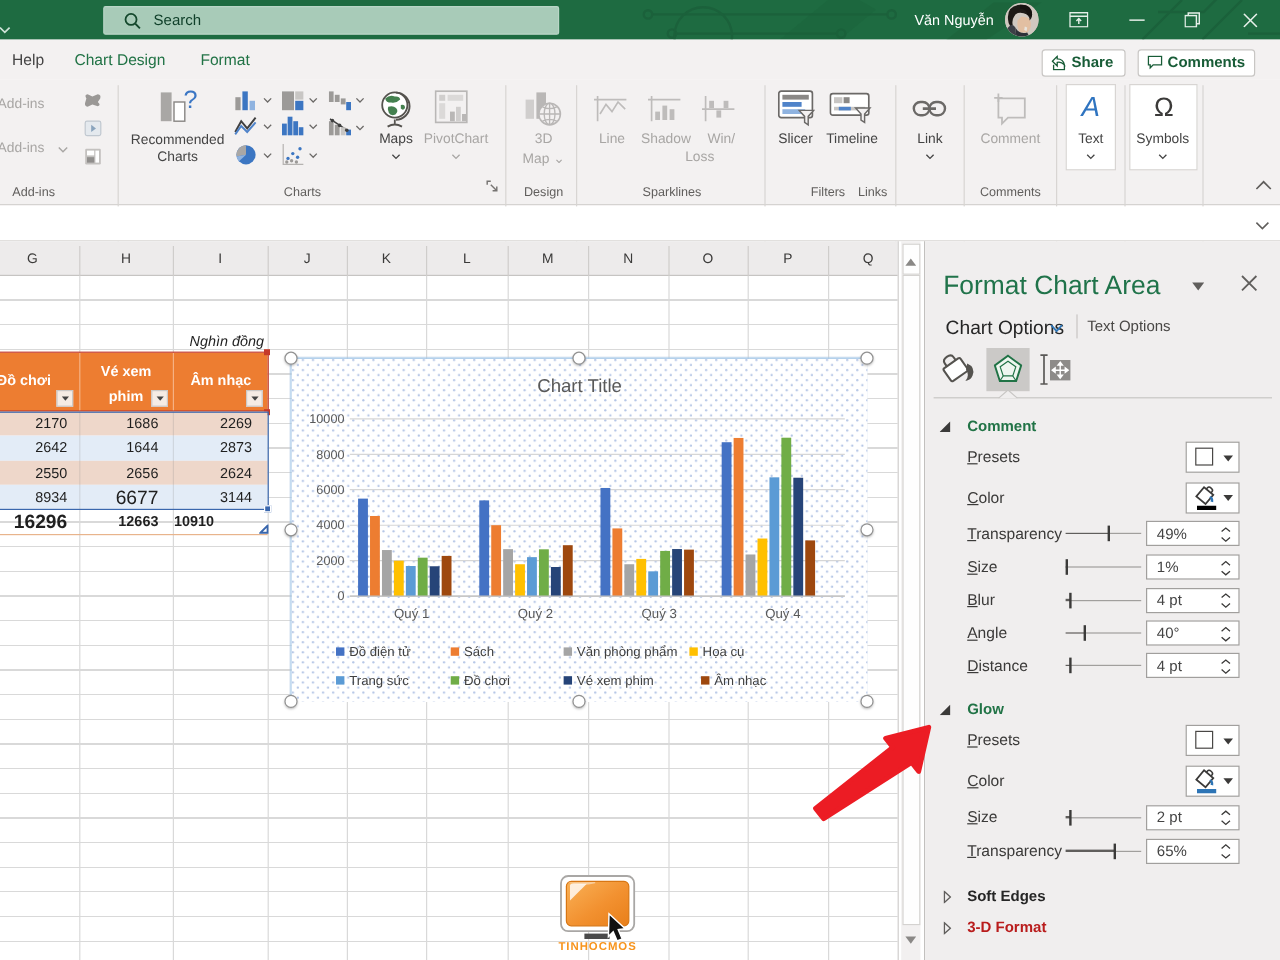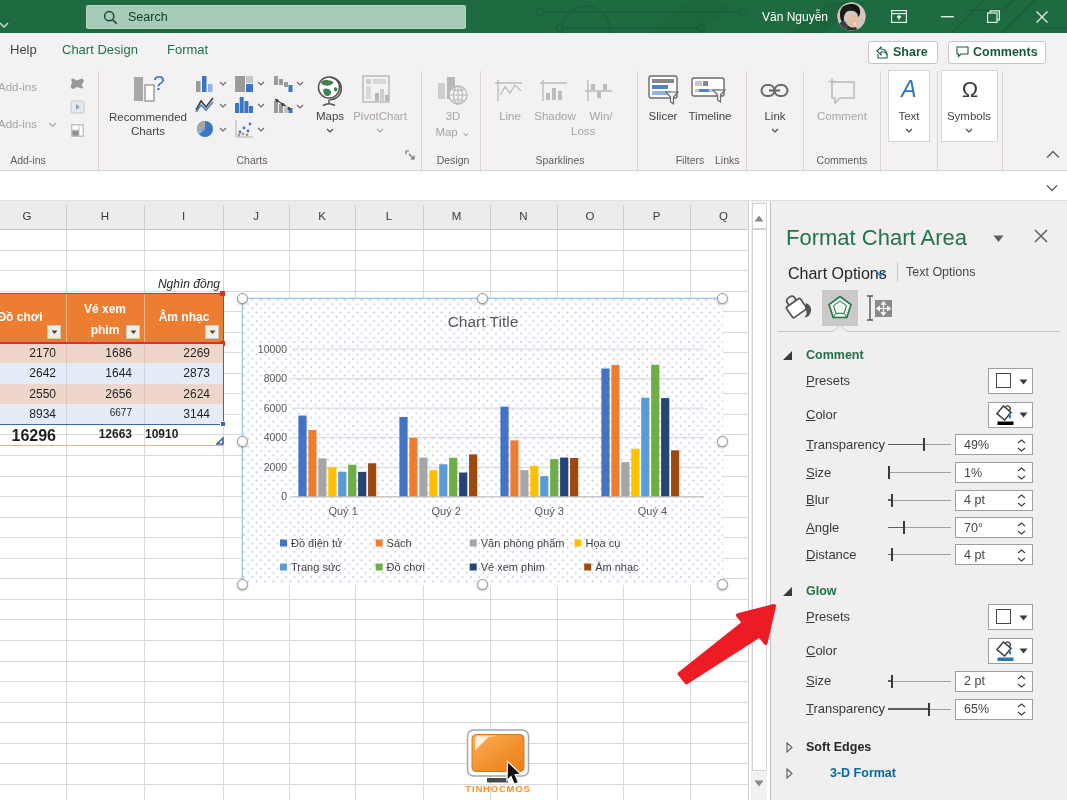--- a/index.html
+++ b/index.html
@@ -375,21 +375,21 @@
 <div class="abs" style="left:0;top:383.6px;width:223px;height:20.3px;background:#eed7ca;"></div>
 <div class="abs" style="left:66px;top:383.6px;width:1px;height:20.3px;background:#8a8a8a;opacity:0.22;"></div>
 <div class="abs" style="left:144px;top:383.6px;width:1px;height:20.3px;background:#8a8a8a;opacity:0.22;"></div>
 <div class="abs" style="left:0px;top:386.6px;width:56px;text-align:right;font-size:12px;font-weight:normal;color:#1f1f1f;">2550</div>
 <div class="abs" style="left:67px;top:386.6px;width:65px;text-align:right;font-size:12px;font-weight:normal;color:#1f1f1f;">2656</div>
 <div class="abs" style="left:145px;top:386.6px;width:65px;text-align:right;font-size:12px;font-weight:normal;color:#1f1f1f;">2624</div>
 <div class="abs" style="left:0;top:403.9px;width:223px;height:20.3px;background:#e3ecf7;"></div>
 <div class="abs" style="left:66px;top:403.9px;width:1px;height:20.3px;background:#8a8a8a;opacity:0.22;"></div>
 <div class="abs" style="left:144px;top:403.9px;width:1px;height:20.3px;background:#8a8a8a;opacity:0.22;"></div>
 <div class="abs" style="left:0px;top:406.9px;width:56px;text-align:right;font-size:12px;font-weight:normal;color:#1f1f1f;">8934</div>
-<div class="abs" style="left:67px;top:406.9px;width:65px;text-align:right;font-size:10px;font-weight:normal;color:#1f1f1f;">6677</div>
+<div class="abs" style="left:67px;top:406.9px;width:65px;text-align:right;font-size:16px;font-weight:normal;color:#1f1f1f;">6677</div>
 <div class="abs" style="left:145px;top:406.9px;width:65px;text-align:right;font-size:12px;font-weight:normal;color:#1f1f1f;">3144</div>
 <div class="abs" style="left:0px;top:427.2px;width:56px;text-align:right;font-size:16px;font-weight:bold;color:#1f1f1f;">16296</div>
 <div class="abs" style="left:67px;top:427.2px;width:65px;text-align:right;font-size:12px;font-weight:bold;color:#1f1f1f;">12663</div>
 <div class="abs" style="left:145px;top:427.2px;width:65px;text-align:left;font-size:12px;font-weight:bold;color:#1f1f1f;">10910</div>
 <div class="abs" style="left:-2px;top:342.6px;width:226px;height:82px;border:1.5px solid #3a67ad;"></div>
 <div class="abs" style="left:220px;top:421px;width:6px;height:6px;background:#3a67ad;border:1px solid #fff;"></div>
 <div class="abs" style="left:0;top:444.6px;width:223px;height:1px;background:#e8b48c;"></div>
 <svg class="abs" style="left:216px;top:437px" width="8" height="8" viewBox="0 0 8 8">
     <path d="M7 1 V7 H1 Z" fill="none" stroke="#3a67ad" stroke-width="1.6"></path>
   </svg>
@@ -589,21 +589,21 @@
     <path d="M1 4 L4.5 1 L8 4" fill="none" stroke="#3b3a39" stroke-width="1.1"></path>
   </svg>
 <svg class="abs" style="left:1017px;top:502.0px" width="9" height="5" viewBox="0 0 9 5">
     <path d="M1 1 L4.5 4 L8 1" fill="none" stroke="#3b3a39" stroke-width="1.1"></path>
   </svg>
 <div class="abs" style="left:806px;top:519.5px;font-size:13px;color:#3b3a39;"><span style="text-decoration:underline;">A</span>ngle</div>
 <div class="abs" style="left:888px;top:526.75px;width:15.8px;height:1.6px;background:#605e5c;"></div>
 <div class="abs" style="left:903.8px;top:527.00px;width:47.2px;height:1px;background:#a19f9d;"></div>
 <div class="abs" style="left:902.8px;top:521.00px;width:2.2px;height:13px;background:#3b3a39;"></div>
 <div class="abs" style="left:955px;top:517.0px;width:78px;height:21px;background:#fff;border:1px solid #a19f9d;"></div>
-<div class="abs" style="left:964px;top:520.5px;font-size:12.5px;color:#444;">70°</div>
+<div class="abs" style="left:964px;top:520.5px;font-size:12.5px;color:#444;">40°</div>
 <svg class="abs" style="left:1017px;top:521.5px" width="9" height="5" viewBox="0 0 9 5">
     <path d="M1 4 L4.5 1 L8 4" fill="none" stroke="#3b3a39" stroke-width="1.1"></path>
   </svg>
 <svg class="abs" style="left:1017px;top:529.5px" width="9" height="5" viewBox="0 0 9 5">
     <path d="M1 1 L4.5 4 L8 1" fill="none" stroke="#3b3a39" stroke-width="1.1"></path>
   </svg>
 <div class="abs" style="left:806px;top:546.5px;font-size:13px;color:#3b3a39;"><span style="text-decoration:underline;">D</span>istance</div>
 <div class="abs" style="left:888px;top:553.75px;width:3.5px;height:1.6px;background:#605e5c;"></div>
 <div class="abs" style="left:891.5px;top:554.00px;width:59.5px;height:1px;background:#a19f9d;"></div>
 <div class="abs" style="left:890.5px;top:548.00px;width:2.2px;height:13px;background:#3b3a39;"></div>
@@ -662,21 +662,21 @@
 <svg class="abs" style="left:1017px;top:711.0px" width="9" height="5" viewBox="0 0 9 5">
     <path d="M1 1 L4.5 4 L8 1" fill="none" stroke="#3b3a39" stroke-width="1.1"></path>
   </svg>
 <svg class="abs" style="left:786px;top:742px" width="7" height="11" viewBox="0 0 7 11">
     <path d="M1 1 L6 5.5 L1 10 Z" fill="none" stroke="#605e5c" stroke-width="1.1"></path>
   </svg>
 <div class="abs" style="left:806px;top:740px;font-size:12.5px;font-weight:bold;color:#262626;">Soft Edges</div>
 <svg class="abs" style="left:786px;top:768px" width="7" height="11" viewBox="0 0 7 11">
     <path d="M1 1 L6 5.5 L1 10 Z" fill="none" stroke="#605e5c" stroke-width="1.1"></path>
   </svg>
-<div class="abs" style="left:806px;top:766px;font-size:12.5px;font-weight:bold;color:#0369a1;margin-left:24px;">3-D Format</div>
+<div class="abs" style="left:806px;top:766px;font-size:12.5px;font-weight:bold;color:#b91c1c;">3-D Format</div>
 <svg class="abs" style="left:660px;top:590px" width="130" height="110" viewBox="0 0 130 110">
  <path d="M19.6 83.7 L83.9 32.8 L78 25.3 L114 16 L105.6 52.9 L99.7 45.4 L26.4 92.3 Z" fill="#ec1c24" stroke="#ec1c24" stroke-width="4" stroke-linejoin="round" transform="translate(0,0)"></path>
 </svg>
 <svg class="abs" style="left:462px;top:726px" width="75" height="70" viewBox="0 0 75 70">
  <defs>
   <linearGradient id="mon" x1="0" y1="0" x2="1" y2="1">
    <stop offset="0" stop-color="#f9b157"></stop>
         <stop offset="0.55" stop-color="#f29130"></stop>
         <stop offset="1" stop-color="#e87f1a"></stop>
   </linearGradient>

